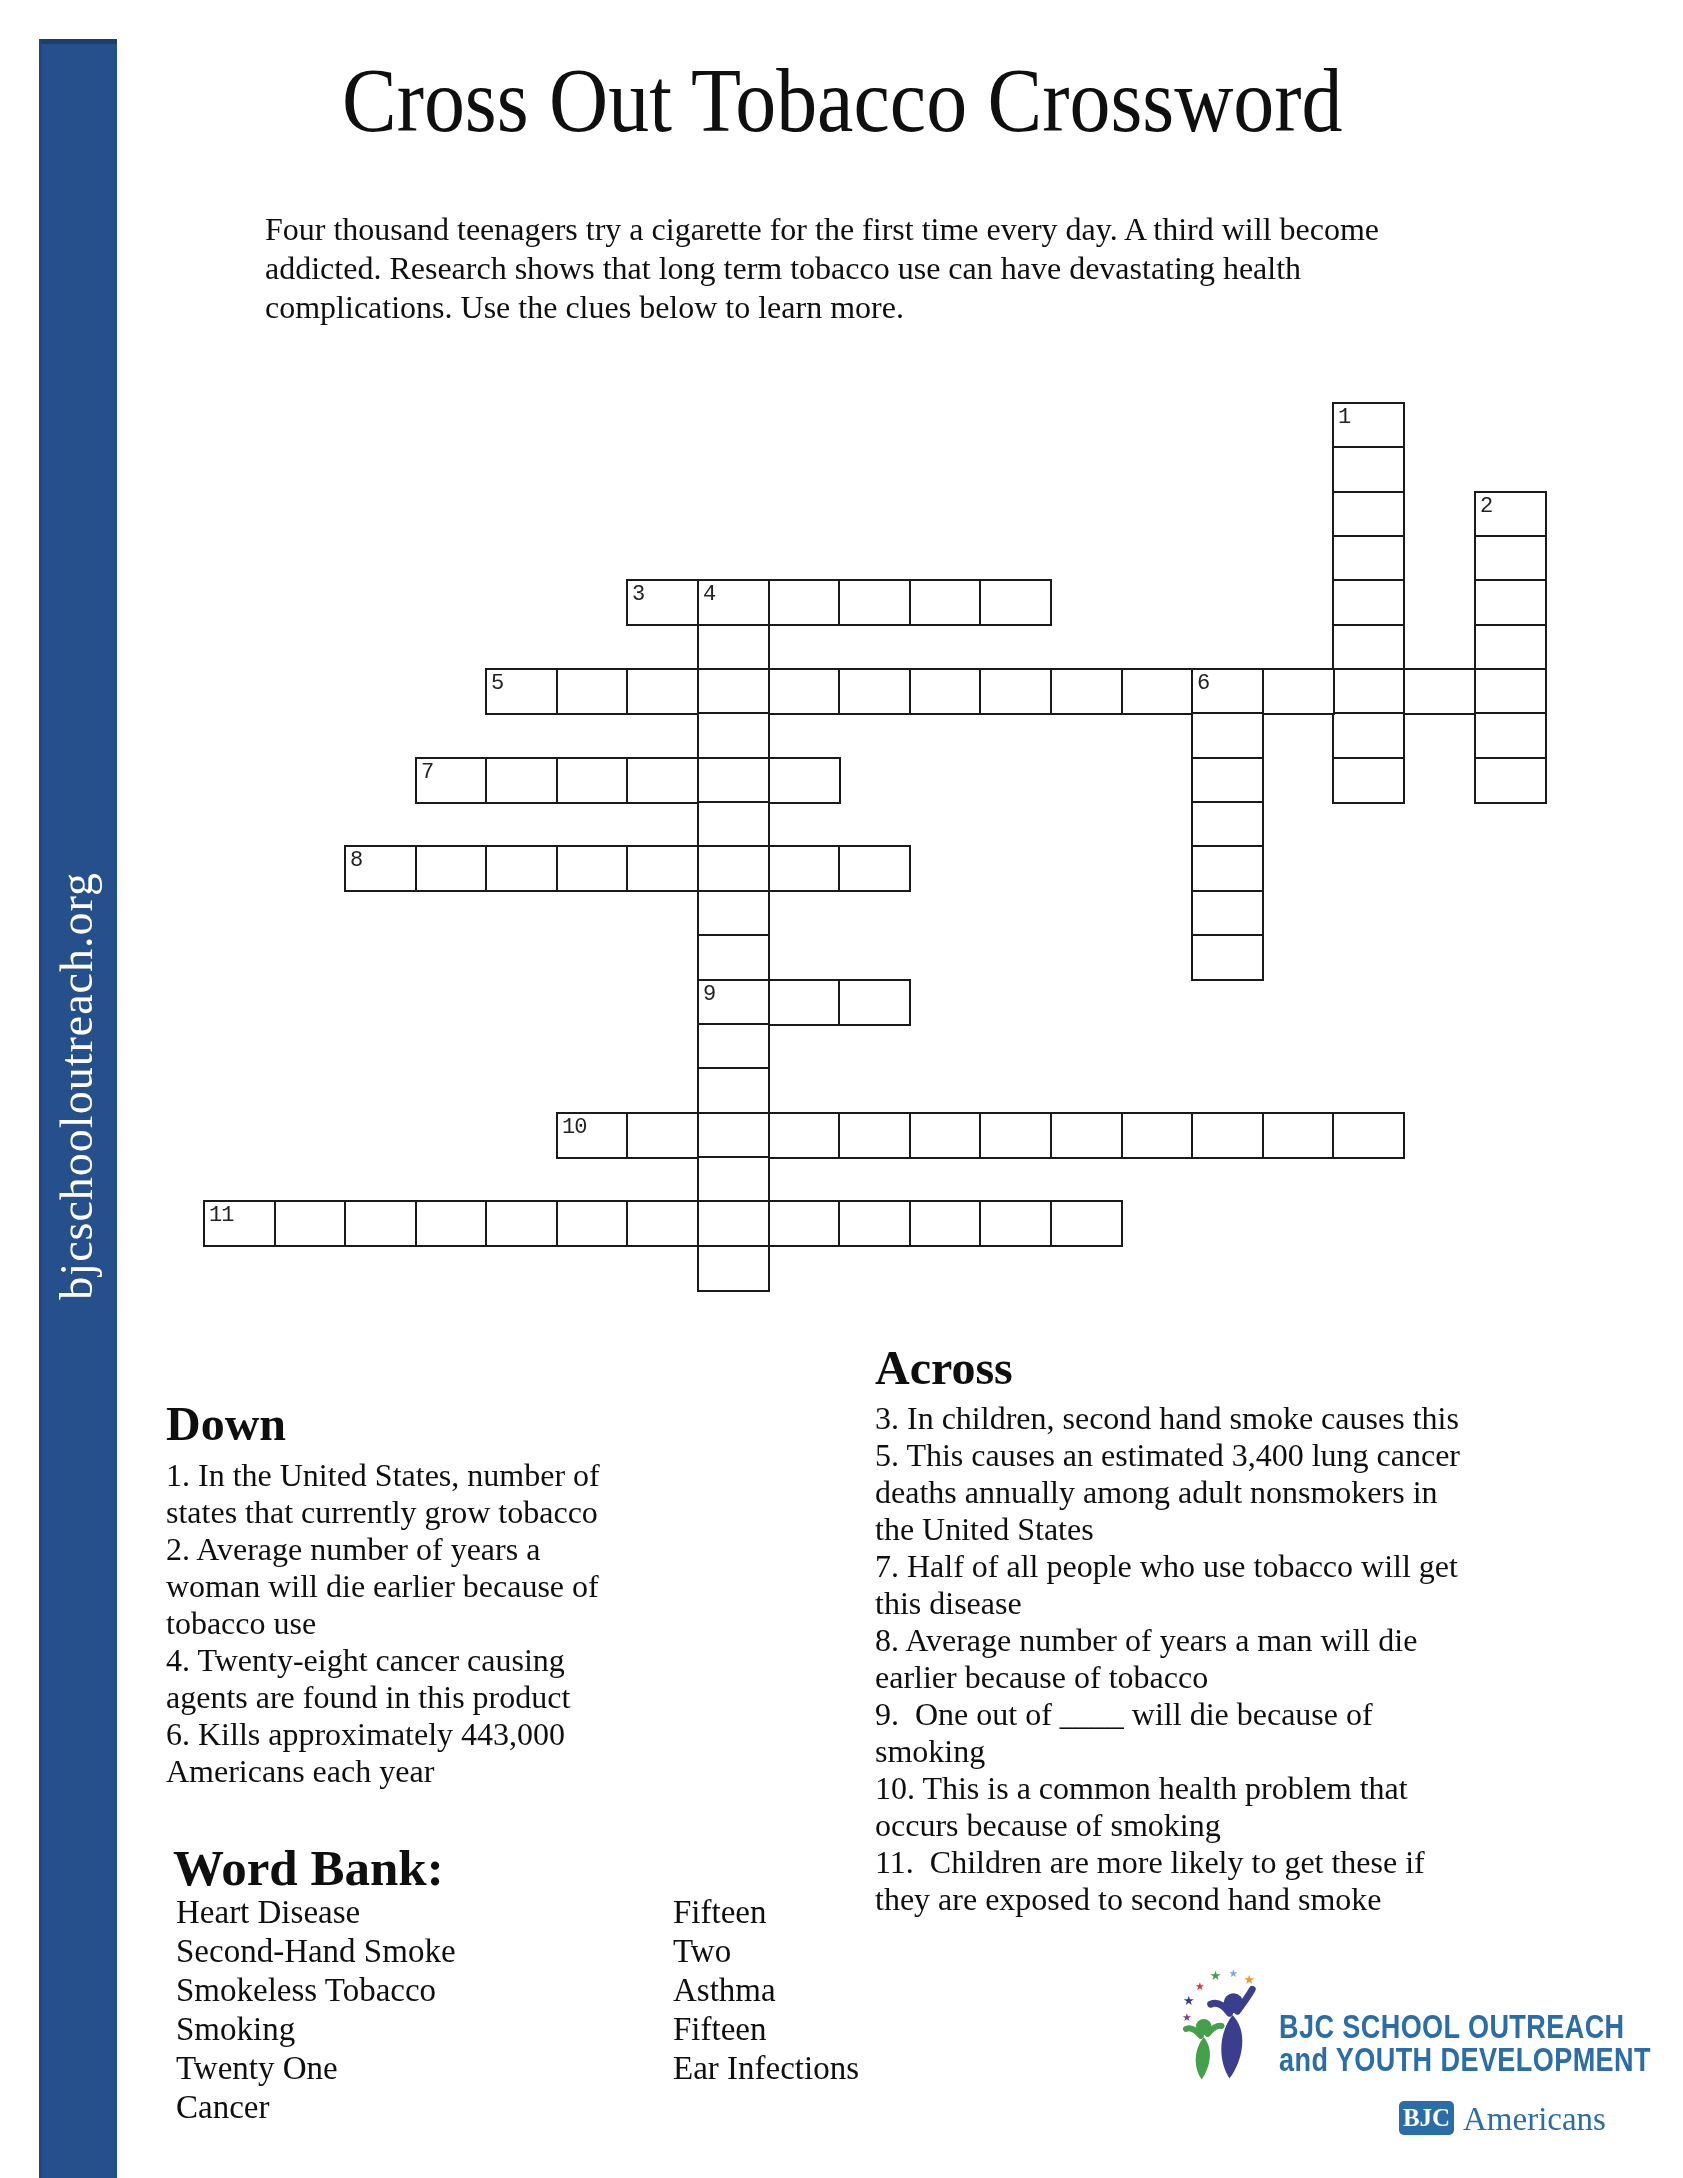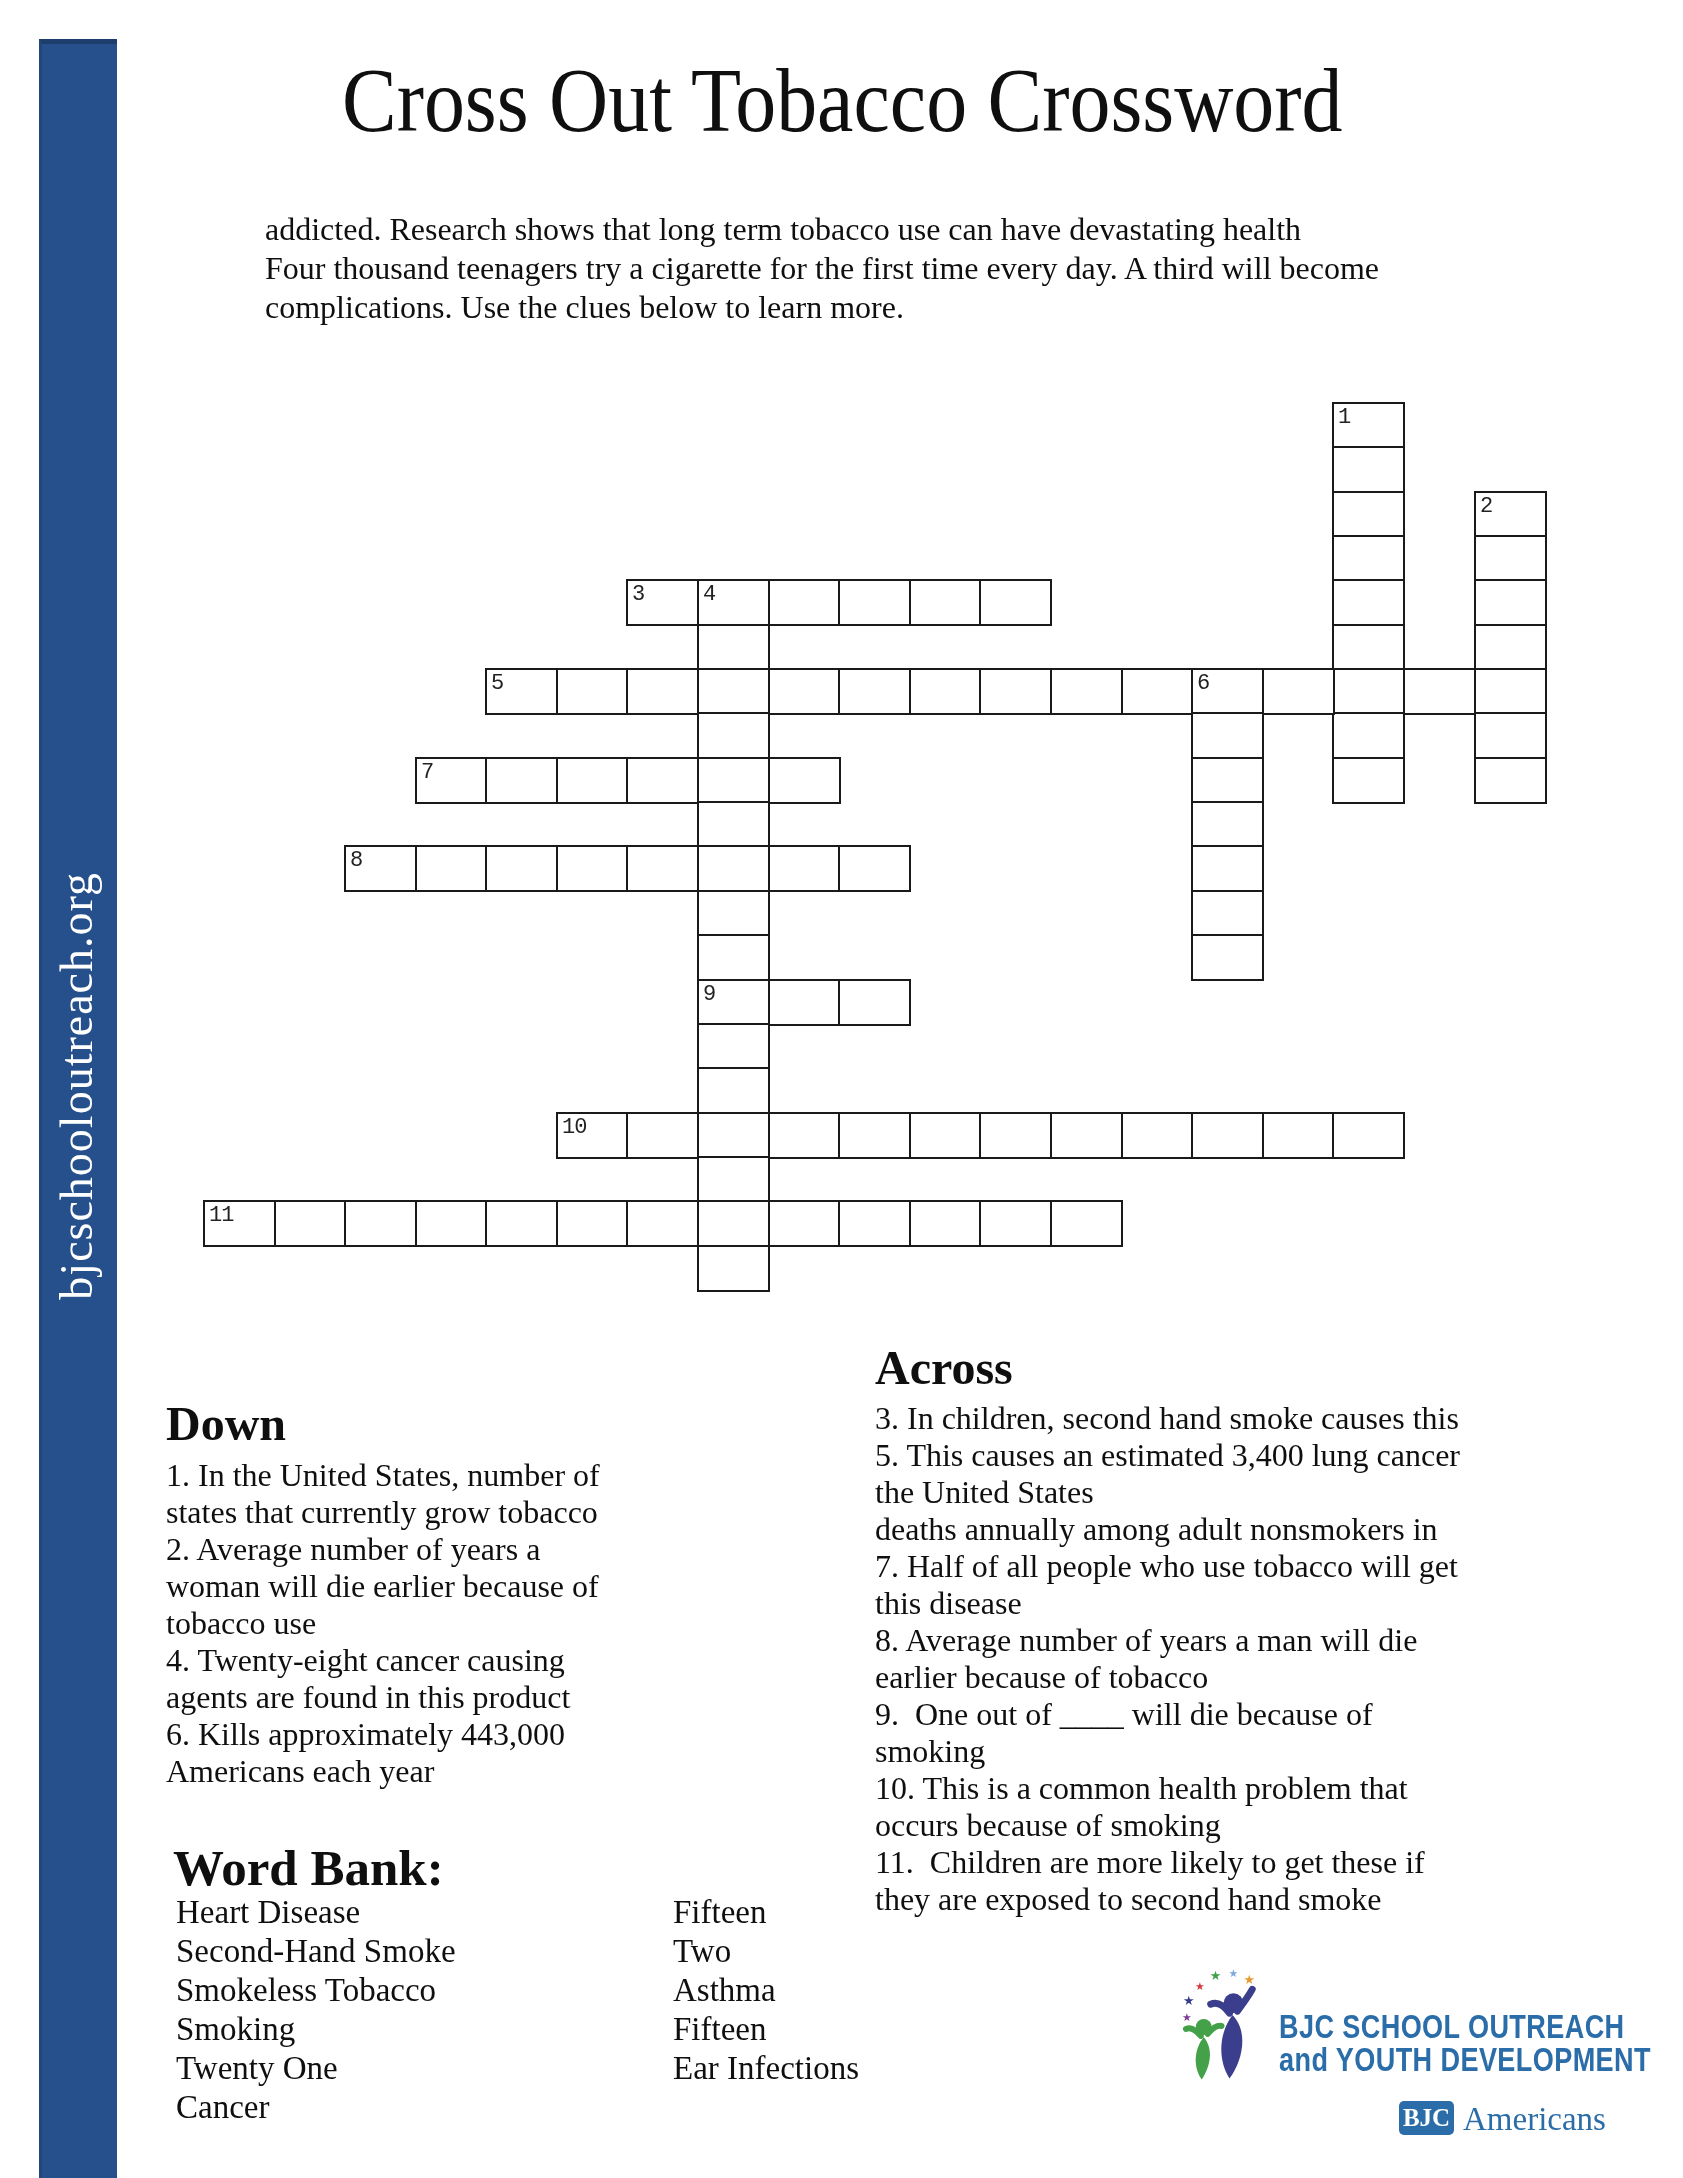--- a/index.html
+++ b/index.html
@@ -73,22 +73,22 @@
 <div class="page">
 
   <div class="sidebar"></div>
   <div class="sidebar-text-wrap">
     <span>bjcschooloutreach.org</span>
   </div>
 
   <h1 class="title">Cross Out Tobacco Crossword</h1>
 
   <div class="intro" id="intro">
+      <div class="clue-line">Four thousand teenagers try a cigarette for the first time every day. A third will become</div>
       <div class="clue-line">addicted. Research shows that long term tobacco use can have devastating health</div>
-      <div class="clue-line">Four thousand teenagers try a cigarette for the first time every day. A third will become</div>
       <div class="clue-line">complications. Use the clues below to learn more.</div>
     </div>
 
   <div id="grid">
       <div class="cell" style="left: 1332px; top: 402px;">
         <span class="cellnum">1</span>
       </div>
       <div class="cell" style="left: 1332px; top: 446px;"></div>
       <div class="cell" style="left: 1332px; top: 491px;"></div>
       <div class="cell" style="left: 1332px; top: 535px;"></div>
@@ -212,22 +212,22 @@
       <div class="clue-line">4. Twenty-eight cancer causing</div>
       <div class="clue-line">agents are found in this product</div>
       <div class="clue-line">6. Kills approximately 443,000</div>
       <div class="clue-line">Americans each year</div>
     </div>
 
   <h2 class="section-head" style="left:875px; top:1344px;">Across</h2>
   <div class="clue-block" id="across-clues" style="left:875px; top:1400px;">
       <div class="clue-line">3. In children, second hand smoke causes this</div>
       <div class="clue-line">5. This causes an estimated 3,400 lung cancer</div>
+      <div class="clue-line">deaths annually among adult nonsmokers in</div>
       <div class="clue-line">the United States</div>
-      <div class="clue-line">deaths annually among adult nonsmokers in</div>
       <div class="clue-line">7. Half of all people who use tobacco will get</div>
       <div class="clue-line">this disease</div>
       <div class="clue-line">8. Average number of years a man will die</div>
       <div class="clue-line">earlier because of tobacco</div>
       <div class="clue-line">9.  One out of ____ will die because of</div>
       <div class="clue-line">smoking</div>
       <div class="clue-line">10. This is a common health problem that</div>
       <div class="clue-line">occurs because of smoking</div>
       <div class="clue-line">11.  Children are more likely to get these if</div>
       <div class="clue-line">they are exposed to second hand smoke</div>

